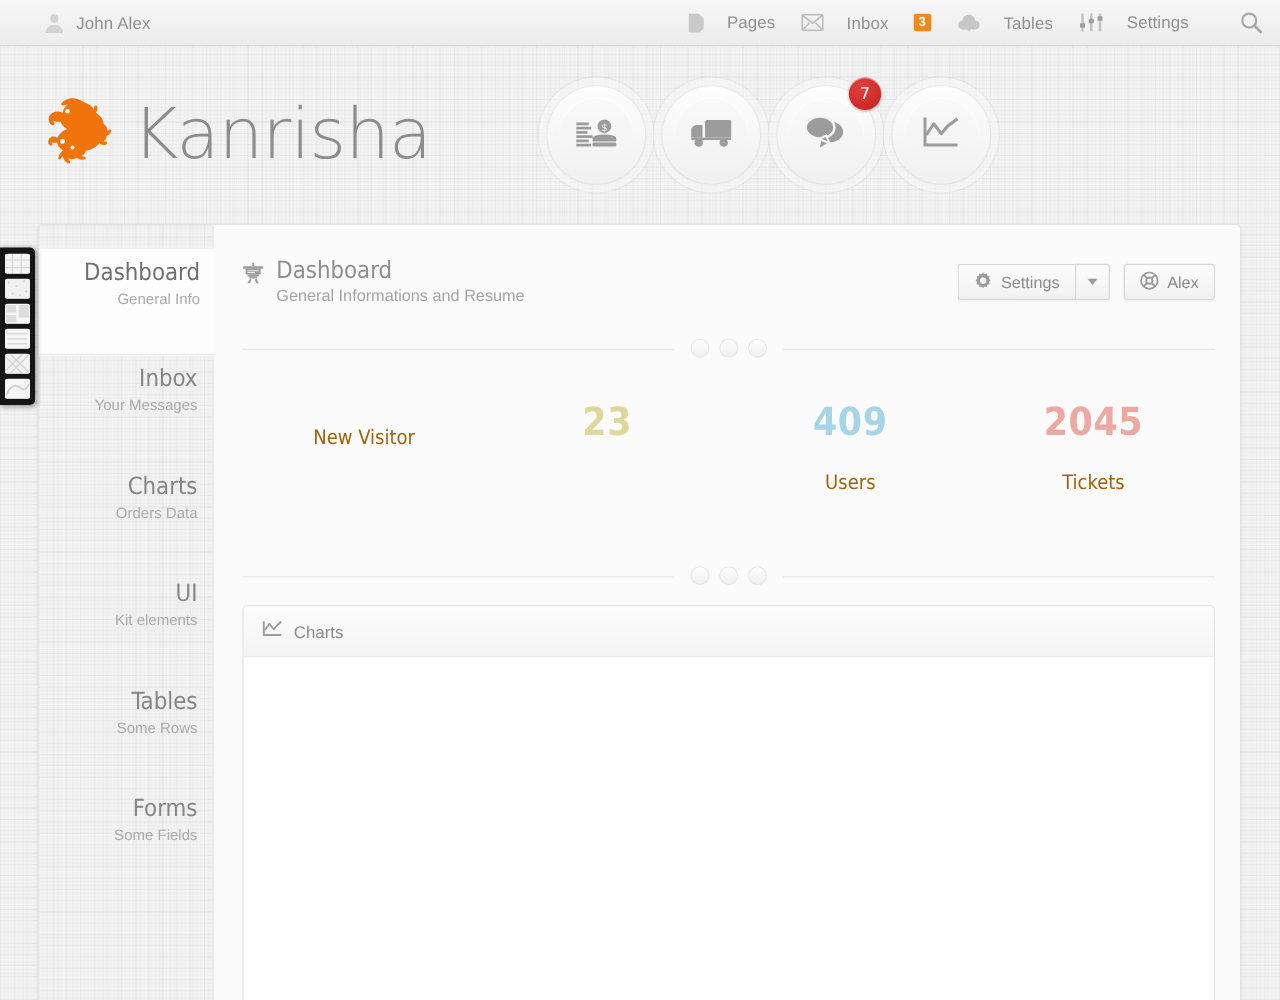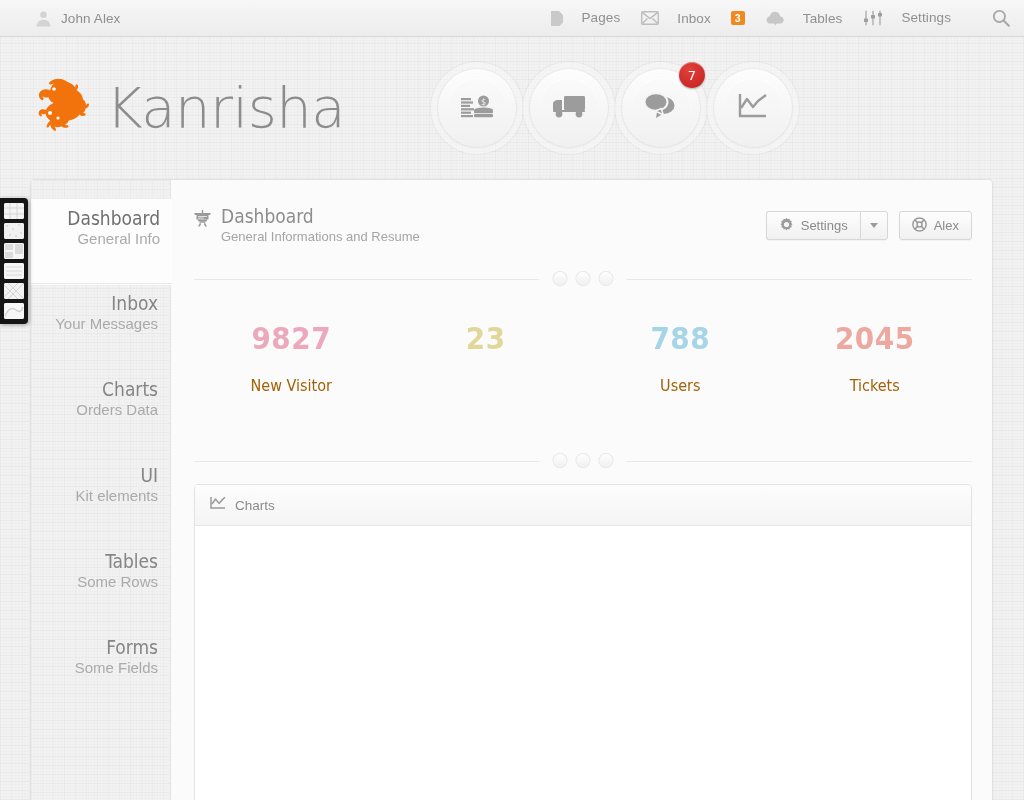--- a/index.html
+++ b/index.html
@@ -200,21 +200,21 @@
     position: relative;
   }
   .nav-item .nav-title {
     font-size: 19px;
     color: #858585;
     line-height: 24px;
     font-family: "DejaVu Sans Condensed", "Liberation Sans Narrow", "Liberation Sans", sans-serif;
     font-weight: normal;
   }
   .nav-item .nav-sub {
-    font-size: 15px;
+    font-size: 12px;
     color: #aaaaaa;
     line-height: 16px;
     margin-top: 1px;
   }
   .nav-item.active {
     background: #fdfdfd;
     border-top: 1px solid #ececec;
     border-bottom: 1px solid #e8e8e8;
     width: 141px;
     box-shadow: 0 1px 0 rgba(255,255,255,0.8);
@@ -686,28 +686,27 @@
     <div class="dot-sep">
       <div class="dots">
         <span class="dot"></span>
         <span class="dot"></span>
         <span class="dot"></span>
       </div>
     </div>
 
     <div id="stats">
       <div class="stat">
-        <div class="num" style="color: rgb(236, 168, 188);">9827</div>
         <div class="lbl">New Visitor</div>
       </div>
       <div class="stat">
         <div class="num" style="color: rgb(223, 216, 154);">23</div>
       </div>
       <div class="stat">
-        <div class="num" style="color: rgb(166, 213, 232);">788</div>
+        <div class="num" style="color: rgb(166, 213, 232);">409</div>
         <div class="lbl">Users</div>
       </div>
       <div class="stat">
         <div class="num" style="color: rgb(237, 168, 160);">2045</div>
         <div class="lbl">Tickets</div>
       </div>
     </div>
 
     <div class="dot-sep">
       <div class="dots">

